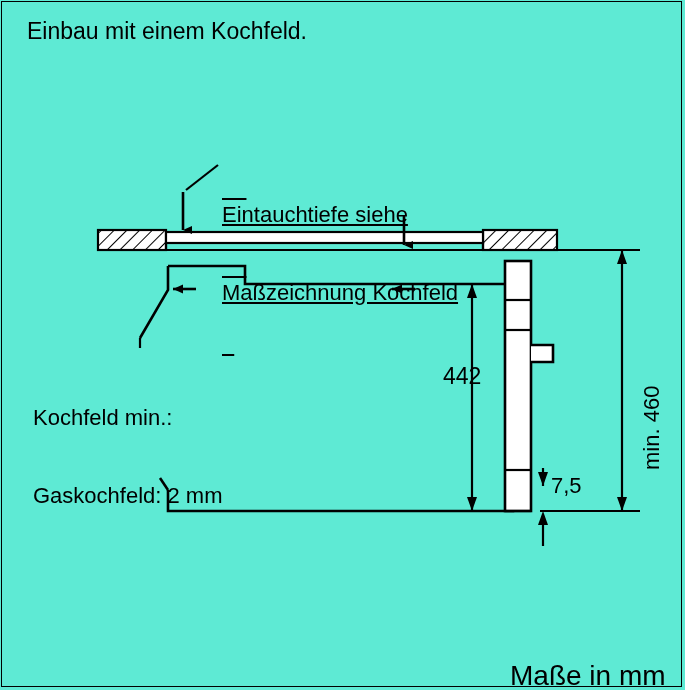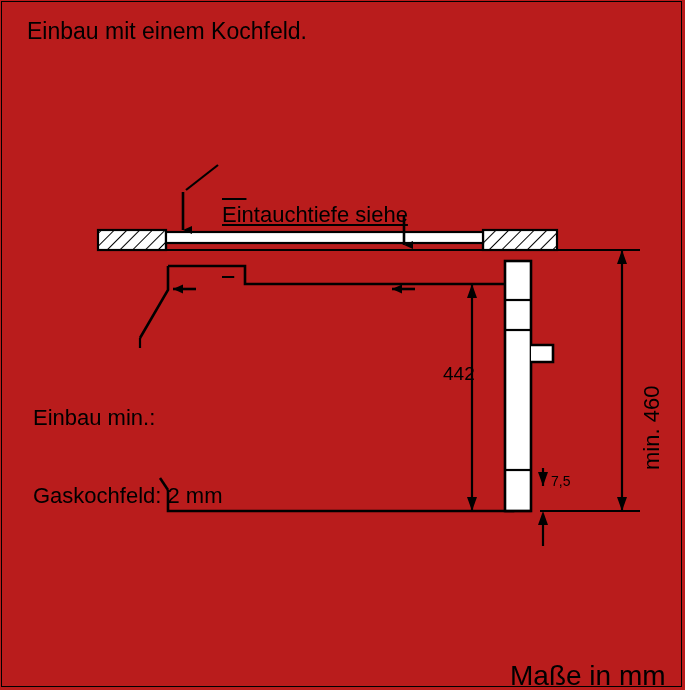--- a/index.html
+++ b/index.html
@@ -8,21 +8,21 @@
     background: #ffffff;
   }
   body {
     font-family: "Liberation Sans", sans-serif;
     color: #000000;
   }
   #page {
     position: relative;
     width: 685px;
     height: 690px;
-    background: #b91c1c;
+    background: #5eead4;
     overflow: hidden;
   }
   .frame {
     position: absolute;
     left: 1px;
     top: 1px;
     width: 681px;
     height: 686px;
     border: 1px solid #000000;
     box-sizing: border-box;
@@ -51,27 +51,27 @@
     left: 222px;
     top: 150px;
     text-decoration: underline;
   }
   .note-left {
     font-size: 22px;
     left: 33px;
     top: 353px;
   }
   .dim-442 {
-    font-size: 19px;
+    font-size: 23px;
     left: 443px;
     top: 363px;
     text-align: center;
   }
   .dim-75 {
-    font-size: 14px;
+    font-size: 22px;
     left: 551px;
     top: 473px;
   }
   .dim-460 {
     font-size: 22px;
     left: 0;
     top: 0;
     transform-origin: left top;
     transform: translate(639px, 470px) rotate(-90deg);
   }
@@ -164,24 +164,25 @@
       <path d="M543,486 L538,472 L548,472 Z" fill="#000000"></path>
       <line x1="543" y1="546" x2="543" y2="524" stroke="#000000" stroke-width="2.2"></line>
       <path d="M543,511 L538,525 L548,525 Z" fill="#000000"></path>
     </g>
   </svg>
 
   <div class="txt title">Einbau mit einem Kochfeld.</div>
 
   <div class="txt note-top">
     <div>Eintauchtiefe siehe</div>
+    <div>Maßzeichnung Kochfeld</div>
   </div>
 
   <div class="txt note-left">
-    <div>Einbau min.:</div>
+    <div>Kochfeld min.:</div>
     <div>Gaskochfeld: 2 mm</div>
   </div>
 
   <div class="txt dim-442">442</div>
   <div class="txt dim-75">7,5</div>
   <div class="txt dim-460">min. 460</div>
 
   <div class="txt footer">Maße in mm</div>
 
 </div>

